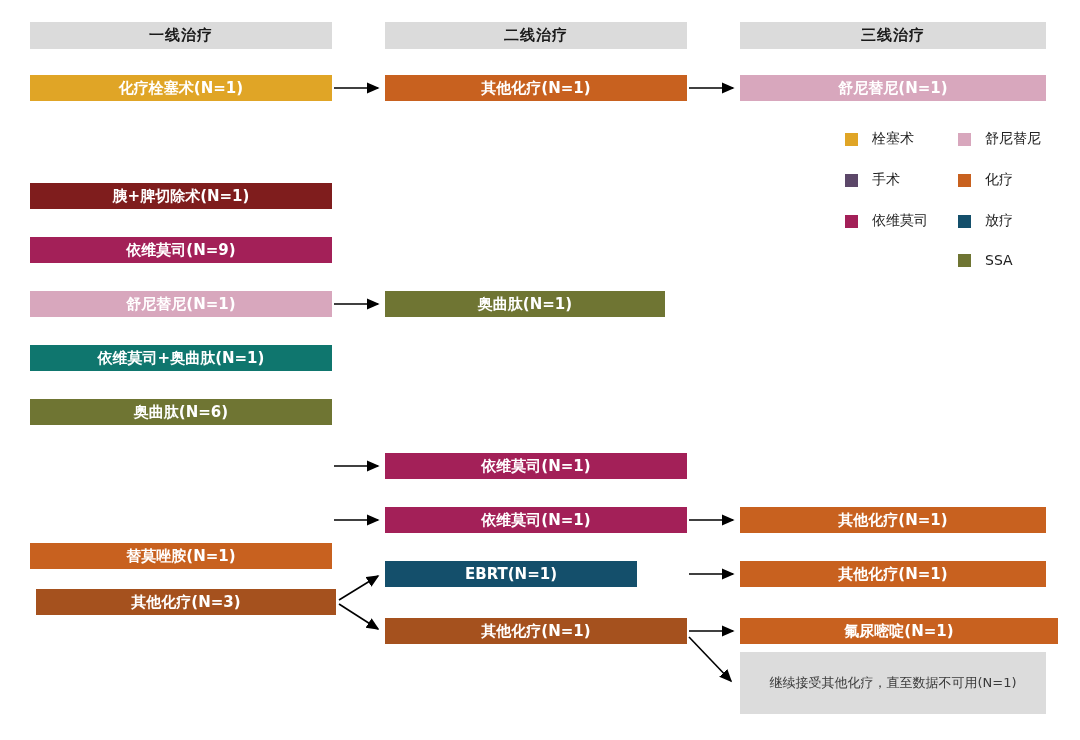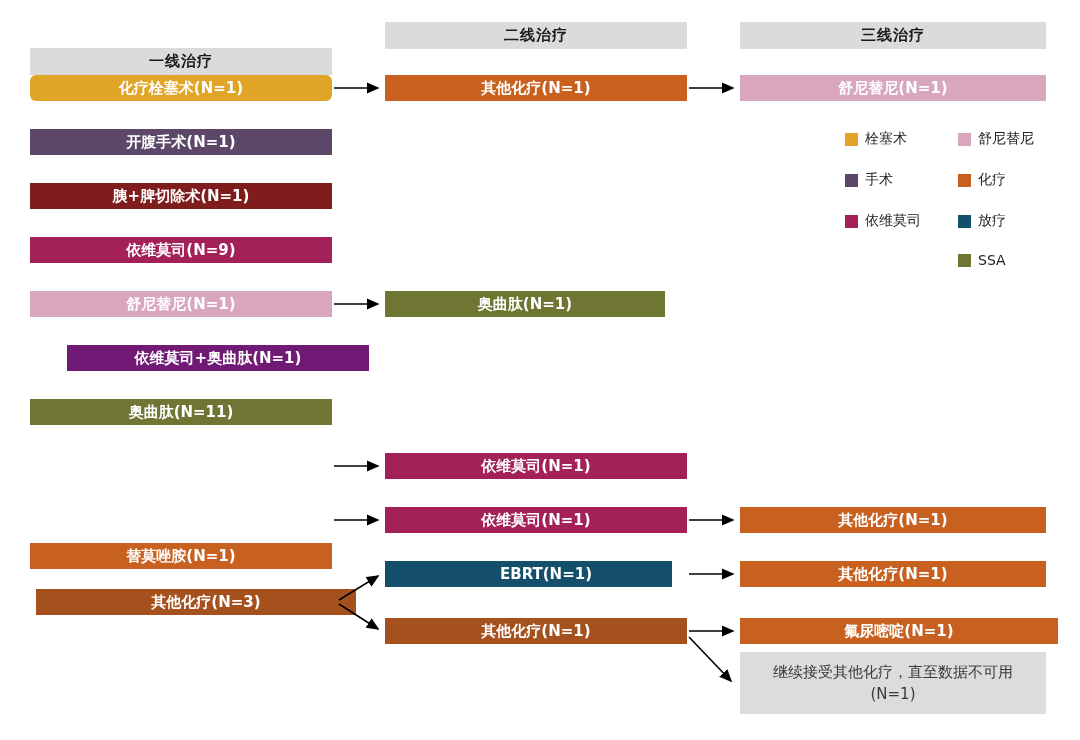--- a/index.html
+++ b/index.html
@@ -38,33 +38,33 @@
     font-weight: bold;
     white-space: nowrap;
   }
   .note {
     position: absolute;
     left: 740px;
     top: 652px;
     width: 306px;
     height: 62px;
     display: flex;
-    flex-direction: column;
+    flex-direction: row;
     align-items: center;
     justify-content: center;
-    font-size: 15px;
+    font-size: 13px;
     color: #3a3a3a;
     line-height: 1.5;
     text-align: center;
   }
   .legend-item {
     position: absolute;
     display: flex;
     align-items: center;
-    gap: 7px;
+    gap: 14px;
   }
   .swatch {
     width: 13px;
     height: 13px;
     display: inline-block;
   }
   .legend-label {
     font-size: 14px;
     color: #222222;
   }
@@ -73,39 +73,38 @@
     left: 0;
     top: 0;
     pointer-events: none;
   }
 </style>
 </head>
 <body>
 
 <div class="canvas">
 
-  <div class="col-header" style="left: 30px; width: 302px; background-color: rgb(219, 219, 219); margin-top: 26px;">一线治疗</div>
+  <div class="col-header" style="left: 30px; width: 302px; background-color: rgb(219, 219, 219);">一线治疗</div>
   <div class="col-header" style="left: 740px; width: 306px; background-color: rgb(219, 219, 219);">三线治疗</div>
   <div class="col-header" style="left: 385px; width: 302px; background-color: rgb(219, 219, 219);">二线治疗</div>
 
-  <div class="node" style="left: 30px; top: 75px; width: 302px; background-color: rgb(224, 165, 38); border-radius: 6px;">化疗栓塞术(N=1)</div>
-  <div class="node" style="left: 30px; top: 129px; width: 302px; background-color: rgb(92, 71, 105);">开腹手术(N=1)</div>
+  <div class="node" style="left: 30px; top: 75px; width: 302px; background-color: rgb(224, 165, 38);">化疗栓塞术(N=1)</div>
   <div class="node" style="left: 30px; top: 183px; width: 302px; background-color: #7f1d1d;">胰+脾切除术(N=1)</div>
   <div class="node" style="left: 30px; top: 237px; width: 302px; background-color: rgb(163, 32, 88);">依维莫司(N=9)</div>
   <div class="node" style="left: 30px; top: 291px; width: 302px; background-color: rgb(216, 167, 189);">舒尼替尼(N=1)</div>
-  <div class="node" style="left: 30px; top: 345px; width: 302px; background-color: #701a75; margin-left: 37px;">依维莫司+奥曲肽(N=1)</div>
-  <div class="node" style="left: 30px; top: 399px; width: 302px; background-color: rgb(111, 117, 51);">奥曲肽(N=11)</div>
+  <div class="node" style="left: 30px; top: 345px; width: 302px; background-color: #0f766e;">依维莫司+奥曲肽(N=1)</div>
+  <div class="node" style="left: 30px; top: 399px; width: 302px; background-color: rgb(111, 117, 51);">奥曲肽(N=6)</div>
   <div class="node" style="left: 30px; top: 507px; width: 302px; background-color: rgb(200, 97, 31); margin-top: 36px;">替莫唑胺(N=1)</div>
-  <div class="node" style="left: 36px; top: 589px; width: 300px; background-color: rgb(165, 81, 30); padding-left: 20px;">其他化疗(N=3)</div>
+  <div class="node" style="left: 36px; top: 589px; width: 300px; background-color: rgb(165, 81, 30);">其他化疗(N=3)</div>
 
   <div class="node" style="left: 385px; top: 75px; width: 302px; background-color: rgb(200, 97, 31);">其他化疗(N=1)</div>
   <div class="node" style="left: 385px; top: 291px; width: 280px; background-color: rgb(111, 117, 51);">奥曲肽(N=1)</div>
   <div class="node" style="left: 385px; top: 453px; width: 302px; background-color: rgb(163, 32, 88);">依维莫司(N=1)</div>
   <div class="node" style="left: 385px; top: 507px; width: 302px; background-color: rgb(163, 32, 88);">依维莫司(N=1)</div>
-  <div class="node" style="left: 385px; top: 561px; width: 252px; background-color: rgb(20, 79, 107); padding-left: 35px;">EBRT(N=1)</div>
+  <div class="node" style="left: 385px; top: 561px; width: 252px; background-color: rgb(20, 79, 107);">EBRT(N=1)</div>
   <div class="node" style="left: 385px; top: 618px; width: 302px; background-color: rgb(165, 81, 30);">其他化疗(N=1)</div>
 
   <div class="node" style="left: 740px; top: 75px; width: 306px; background-color: rgb(216, 167, 189);">舒尼替尼(N=1)</div>
   <div class="node" style="left: 740px; top: 507px; width: 306px; background-color: rgb(200, 97, 31);">其他化疗(N=1)</div>
   <div class="node" style="left: 740px; top: 561px; width: 306px; background-color: rgb(200, 97, 31);">其他化疗(N=1)</div>
   <div class="node" style="left: 740px; top: 618px; width: 318px; background-color: rgb(200, 97, 31);">氟尿嘧啶(N=1)</div>
 
   <div class="note" style="background-color: rgb(220, 220, 220);">
     <div>继续接受其他化疗，直至数据不可用</div>
     <div>(N=1)</div>

